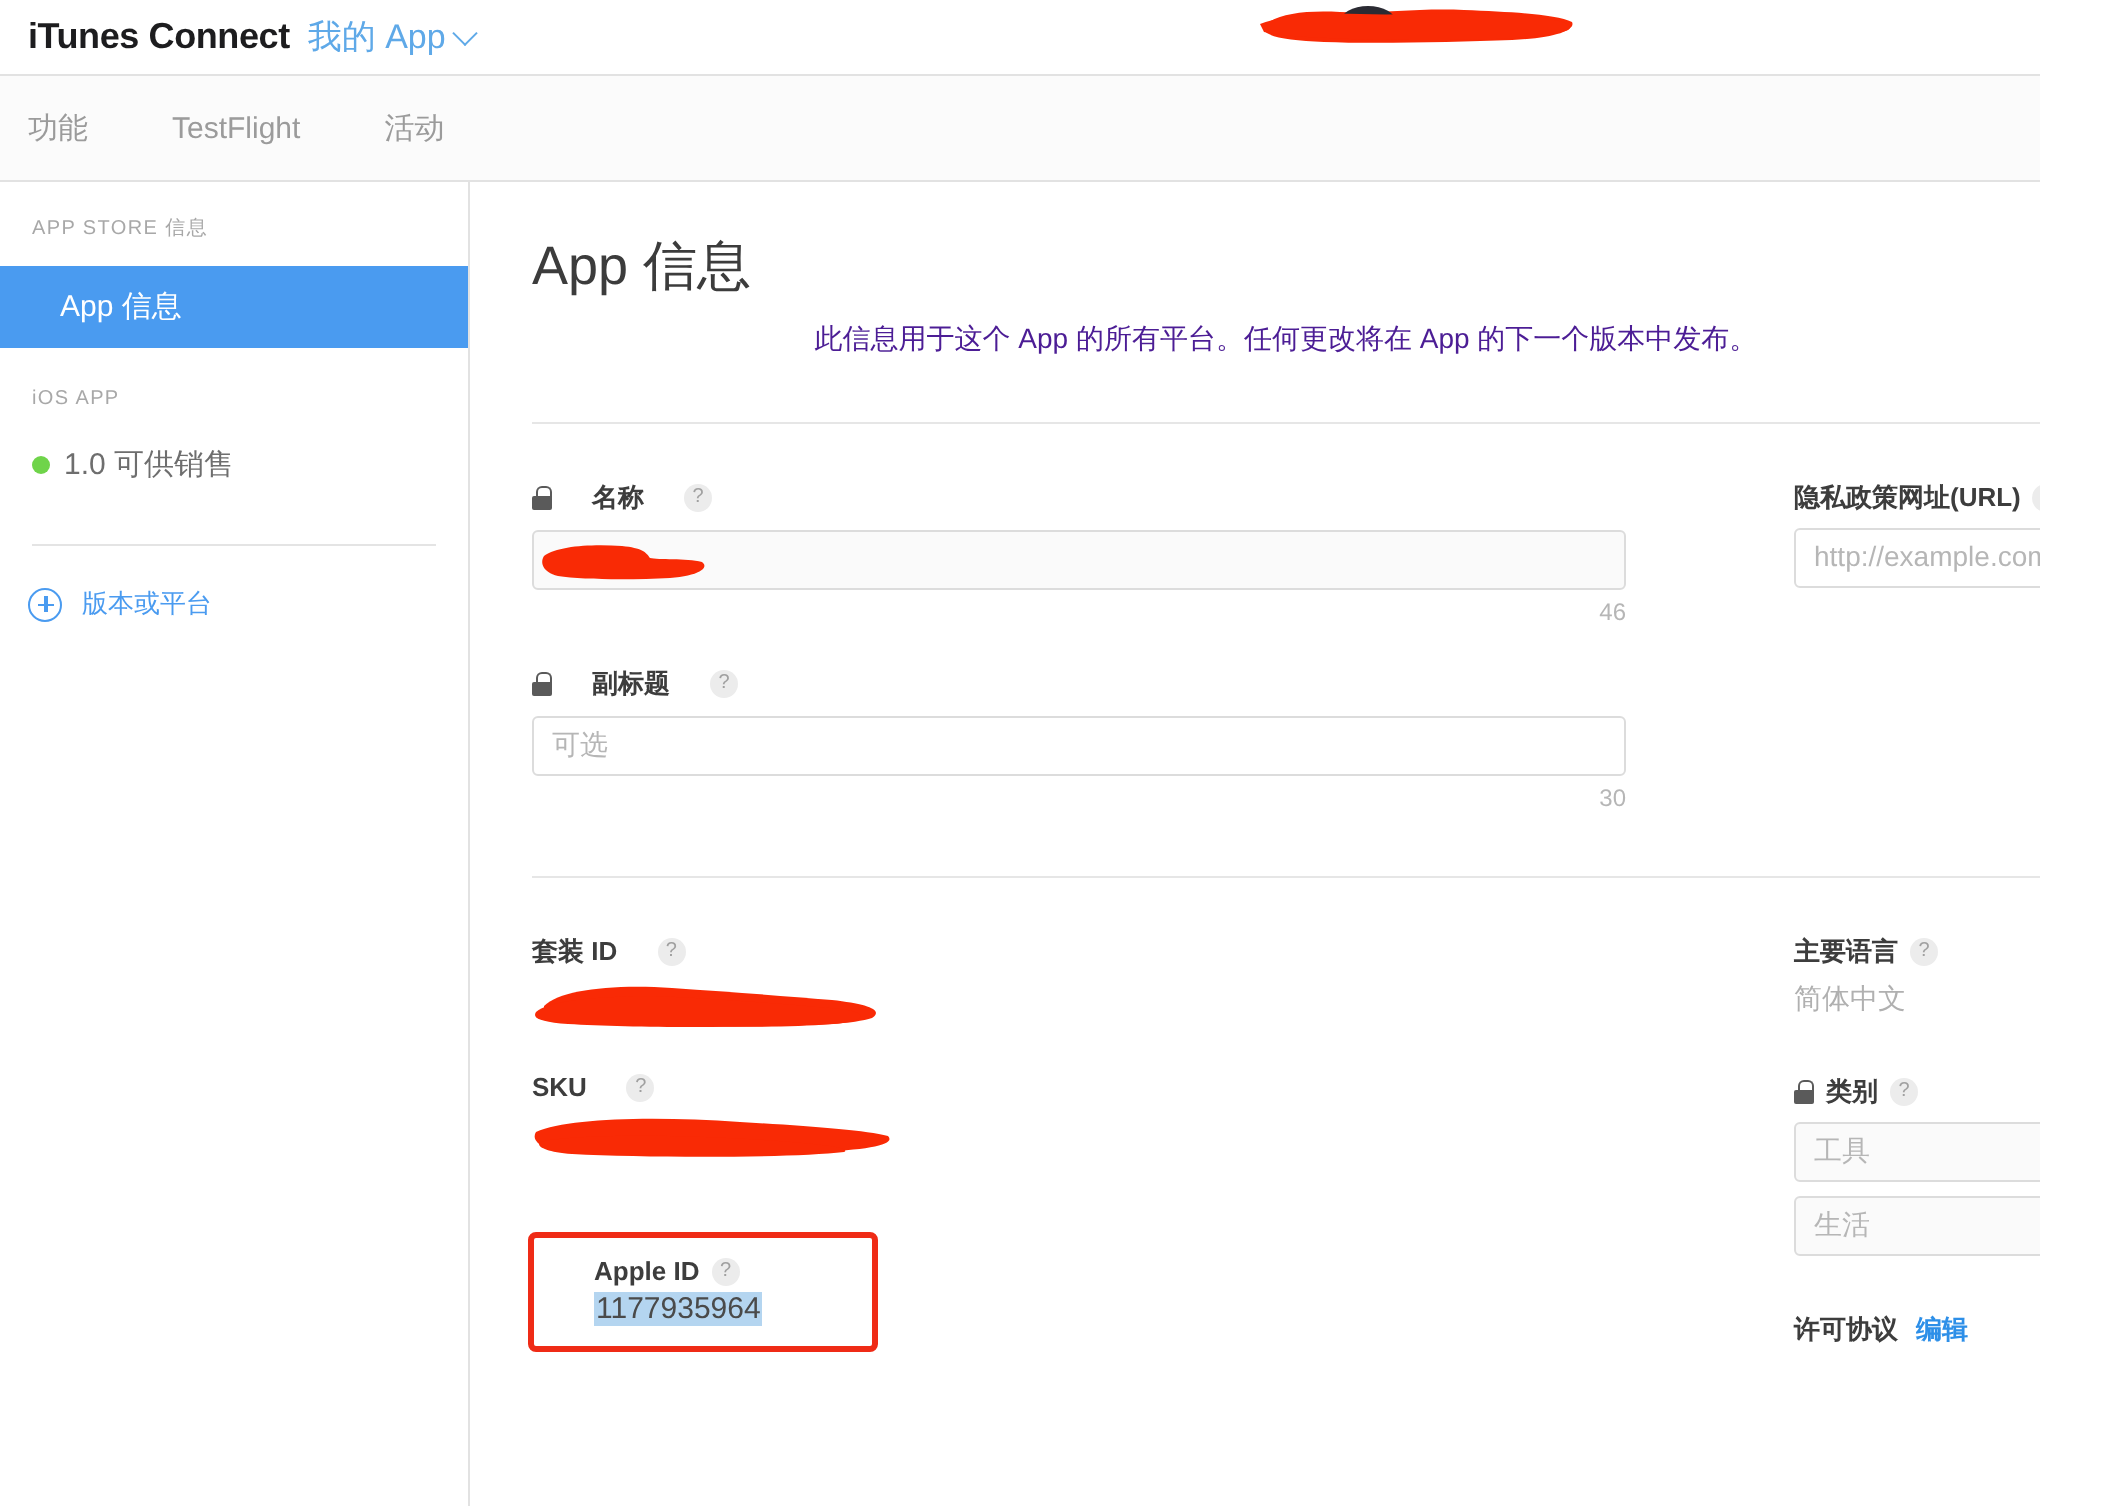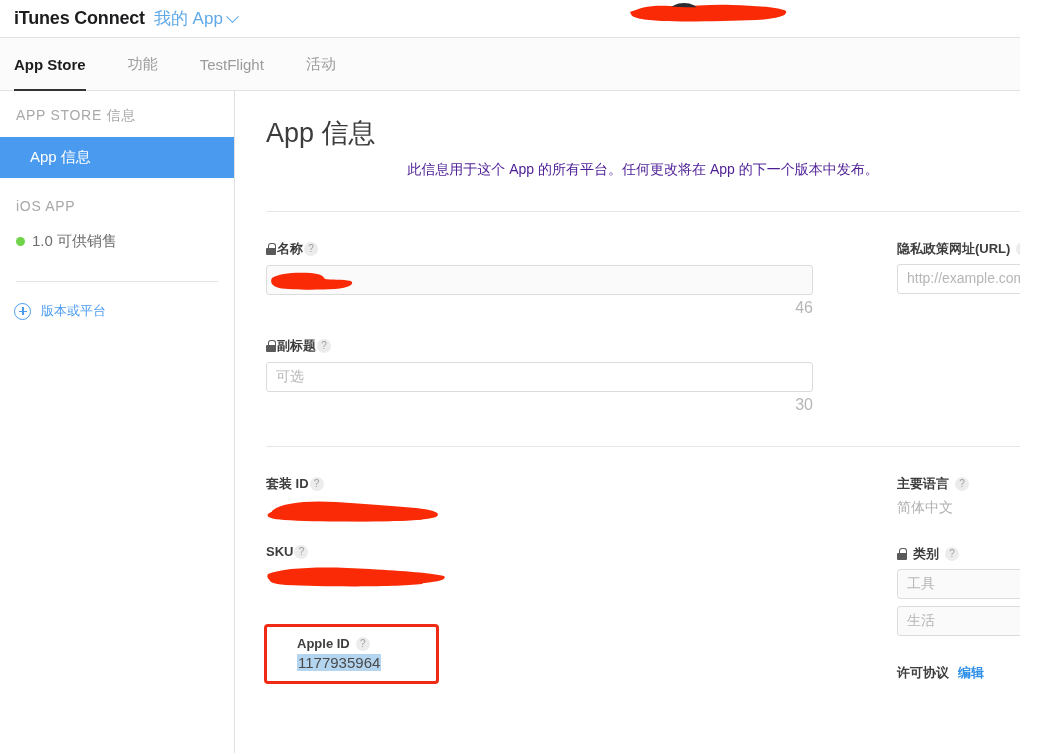--- a/index.html
+++ b/index.html
@@ -69,21 +69,21 @@
 
   
   .sidebar {
     width: 235px; flex: 0 0 235px;
     background: #fff;
     border-right: 1px solid #e2e2e2;
     padding-top: 16px;
     position: relative;
   }
   .side-head {
-    font-size: 14px; color: #a8a8a8; letter-spacing: 0.7px;
+    font-size: 10px; color: #a8a8a8; letter-spacing: 0.7px;
     padding: 0 16px; margin-bottom: 12px;
   }
   .side-head.second { margin-top: 20px; margin-bottom: 14px; }
   .side-item {
     font-size: 15px; color: #8a8a8a;
     padding: 11px 16px 11px 30px;
     cursor: pointer;
   }
   .side-item.selected { background: #4a9bf0; color: #fff; }
   .side-version {
@@ -122,21 +122,21 @@
   .h1 { font-size: 27px; color: #3c3c3c; font-weight: 400; margin: 0 0 10px 0; }
   .sub { font-size: 14px; color: #4c1d95; margin: 0; text-align: center; }
   .divider { height:1px; background:#e6e6e6; margin: 32px 0 28px 0; }
   .h2 { font-size: 19px; color: #9a9a9a; font-weight: 400; margin: 0 0 22px 0; }
 
   .cols { display: flex; }
   .colL { width: 580px; flex: 0 0 580px; }
   .colR { flex: 1 1 auto; padding-left: 51px; }
 
   .fieldlabel {
-    display:flex; align-items:center; gap:1px;
+    display:flex; align-items:center; gap:20px;
     font-size: 13px; color: #3d3d3d; font-weight: bold;
     margin-bottom: 7px;
   }
   .lock {
     width: 10px; height: 12px; position: relative; flex:0 0 10px;
     display:inline-block;
   }
   .lock::before {
     content:""; position:absolute; left:2px; top:0; width:6px; height:6px;
     border: 1.5px solid #5a5a5a; border-bottom: none;
@@ -152,21 +152,21 @@
     font-size: 10px; line-height: 14px; text-align: center;
     flex: 0 0 14px; cursor: pointer; font-weight: normal;
   }
   .inp {
     height: 30px; border: 1px solid #dcdcdc; border-radius: 3px;
     background: #fafafa; display:flex; align-items:center;
     padding: 0 9px; font-size: 14px; color: #b6b6b6;
     position: relative;
   }
   .inp.white { background:#fff; }
-  .counter { text-align: right; font-size: 16px; color: #b6b6b6; margin-top: 4px; }
+  .counter { text-align: right; font-size: 12px; color: #b6b6b6; margin-top: 4px; }
 
   .w-name { width: 547px; }
   .w-right { width: 235px; }
 
   .redact { position:absolute; }
 
   .static-val { font-size: 14px; color: #b0b0b0; margin-top: 2px; }
   .rlabel { display:flex; align-items:center; gap:6px; font-size:13px; color:#3d3d3d; font-weight:bold; margin-bottom:6px; }
 
   .gap28 { height: 28px; }
@@ -202,21 +202,20 @@
       <span class="chev"></span>
     </span>
     <svg class="redact-top" viewBox="0 0 162 22">
       <path d="M4,11 C10,5 24,3 42,4 C60,5 80,2 104,3 C128,4 150,5 158,9 C160,13 150,17 128,18 C100,19 60,20 34,19 C14,18 2,16 4,11 Z" fill="#f92a05"></path>
       <ellipse cx="56" cy="9" rx="14" ry="8" fill="#2b2b33"></ellipse>
       <path d="M2,10 C12,6 30,4 52,5 C78,6 110,3 136,6 C152,8 160,10 156,13 C146,17 120,18 90,18 C54,18 16,17 4,14 Z" fill="#f92a05"></path>
     </svg>
   </div>
 
   <div class="tabbar">
-    <div class="tab active">App Store</div>
     <div class="tab">功能</div>
     <div class="tab">TestFlight</div>
     <div class="tab">活动</div>
   </div>
 
   <div class="body">
 
     <div class="sidebar">
       <div class="side-head">APP STORE 信息</div>
       <div class="side-item selected">App 信息</div>

